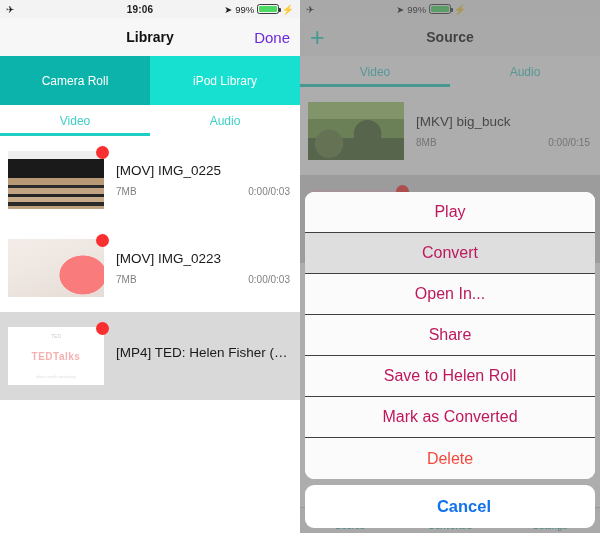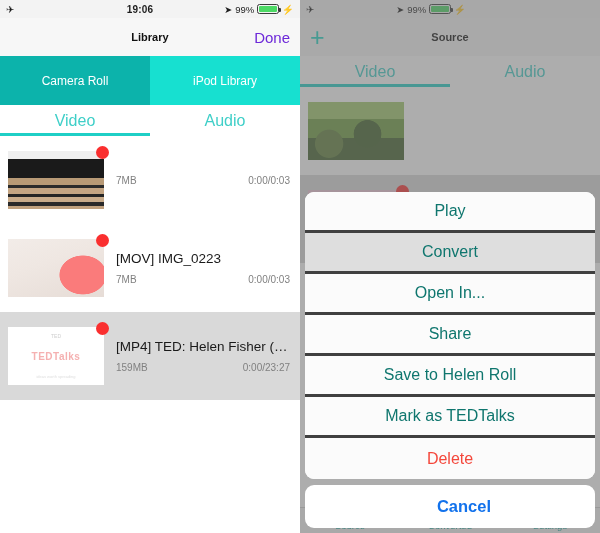--- a/index.html
+++ b/index.html
@@ -31,35 +31,35 @@
   }
   .batt i { display:block; height:100%; width:97%; background:#4cd964; border-radius:1px; }
 
   
   .navbar {
     height: 38px; background: #f7f7f7; display: flex; align-items: center;
     padding: 0 10px; position: relative; z-index: 2;
   }
   .nav-left, .nav-right { width: 62px; display: flex; align-items: center; }
   .nav-right { justify-content: flex-end; }
-  .nav-title { flex: 1; text-align: center; font-size: 11px; font-weight: bold; color: #111; }
+  .nav-title { flex: 1; text-align: center; font-size: 14px; font-weight: bold; color: #111; }
   .nav-action { font-size: 15px; color: #6d28d9; }
   .plus-icon { font-size: 25px; color: #1fd6c4; line-height: 1; font-weight: 300; }
 
   
   .segmented { display: flex; height: 49px; }
   .seg { flex: 1; display: flex; align-items: center; justify-content: center;
          font-size: 12px; color: #ffffff; }
   .seg.on  { background: #0cb3ab; }
   .seg.off { background: #17e0d0; }
 
   
   .subtabs { position: relative; height: 31px; display: flex; background: #fff; }
   .subtab { flex: 1; display: flex; align-items: center; justify-content: center;
-            font-size: 16px; color: #3fcfc8; }
+            font-size: 12px; color: #3fcfc8; }
   .subtab-underline { position: absolute; left: 0; bottom: 0; width: 50%; height: 3px; background: #1fcfc6; }
 
   
   .medialist { background: #fff; }
   .media-row { display: flex; align-items: center; height: 88px; padding: 0 0 0 8px; position: relative; }
   .media-row.shaded { background: #d9d9d9; }
   .thumb-wrap { position: relative; width: 96px; height: 58px; flex: none; }
   .thumb { width: 96px; height: 58px; overflow: hidden; }
   .dot {
     position: absolute; right: -5px; top: -5px; width: 13px; height: 13px;
@@ -139,22 +139,22 @@
 
   
   .actionsheet {
     position: absolute; left: 5px; right: 5px; bottom: 5px; z-index: 10;
   }
   .sheet-group {
     background: #fdfdfd; border-radius: 9px; overflow: hidden; margin-bottom: 6px;
   }
   .sheet-btn {
     height: 41px; display: flex; align-items: center; justify-content: center;
-    font-size: 16px; color: #0f766e; background: #fbfbfb;
-    border-bottom: 3px solid #404040;
+    font-size: 16px; color: #be185d; background: #fbfbfb;
+    border-bottom: 1px solid #404040;
   }
   .sheet-btn:last-child { border-bottom: none; }
   .sheet-btn.pressed { background: #dedede; }
   .sheet-btn.destructive { color: #f4473b; }
   .sheet-cancel {
     height: 43px; display: flex; align-items: center; justify-content: center;
     font-size: 16.5px; font-weight: bold; color: #1272ec;
     background: #ffffff; border-radius: 9px; padding-left: 28px;
   }
 </style>
@@ -202,20 +202,21 @@
     <div class="medialist">
 
       <div class="media-row">
         <div class="thumb-wrap">
           <div class="thumb">
               <div class="art-laptop"></div>
             </div>
           <div class="dot"></div>
         </div>
         <div class="media-info">
+          <div class="media-title">[MOV] IMG_0225</div>
           <div class="media-meta">
             <span>7MB</span>
             <span>0:00/0:03</span>
           </div>
         </div>
       </div>
 
       <div class="media-row">
         <div class="thumb-wrap">
           <div class="thumb">
@@ -239,24 +240,20 @@
             <div class="art-ted">
               <span class="ted-l1">TED</span>
               <span class="ted-l2">TEDTalks</span>
               <span class="ted-l3">ideas worth spreading</span>
             </div>
           </div>
           <div class="dot"></div>
         </div>
         <div class="media-info">
           <div class="media-title">[MP4] TED: Helen Fisher (2…</div>
-          <div class="media-meta">
-            <span>159MB</span>
-            <span>0:00/23:27</span>
-          </div>
         </div>
       </div>
 
     </div>
   </div>
 
   <div class="panel">
 
     <div class="statusbar">
       <div class="sb-left">
@@ -287,20 +284,27 @@
     </div>
 
     <div class="medialist">
 
       <div class="media-row">
         <div class="thumb-wrap">
           <div class="thumb">
               <div class="art-forest"></div>
             </div>
         </div>
+        <div class="media-info">
+          <div class="media-title">[MKV] big_buck</div>
+          <div class="media-meta">
+            <span>8MB</span>
+            <span>0:00/0:15</span>
+          </div>
+        </div>
       </div>
 
       <div class="media-row shaded">
         <div class="thumb-wrap">
           <div class="thumb">
               <div class="art-meadow"></div>
             </div>
           <div class="dot"></div>
         </div>
         <div class="media-info">
@@ -322,20 +326,20 @@
 
     <div class="dim-overlay"></div>
 
     <div class="actionsheet">
       <div class="sheet-group">
         <div class="sheet-btn">Play</div>
         <div class="sheet-btn pressed">Convert</div>
         <div class="sheet-btn">Open In...</div>
         <div class="sheet-btn">Share</div>
         <div class="sheet-btn">Save to Helen Roll</div>
-        <div class="sheet-btn">Mark as TEDTalks</div>
+        <div class="sheet-btn">Mark as Converted</div>
         <div class="sheet-btn destructive">Delete</div>
       </div>
       <div class="sheet-cancel">Cancel</div>
     </div>
 
   </div>
 </div>
 
 </body></html>

